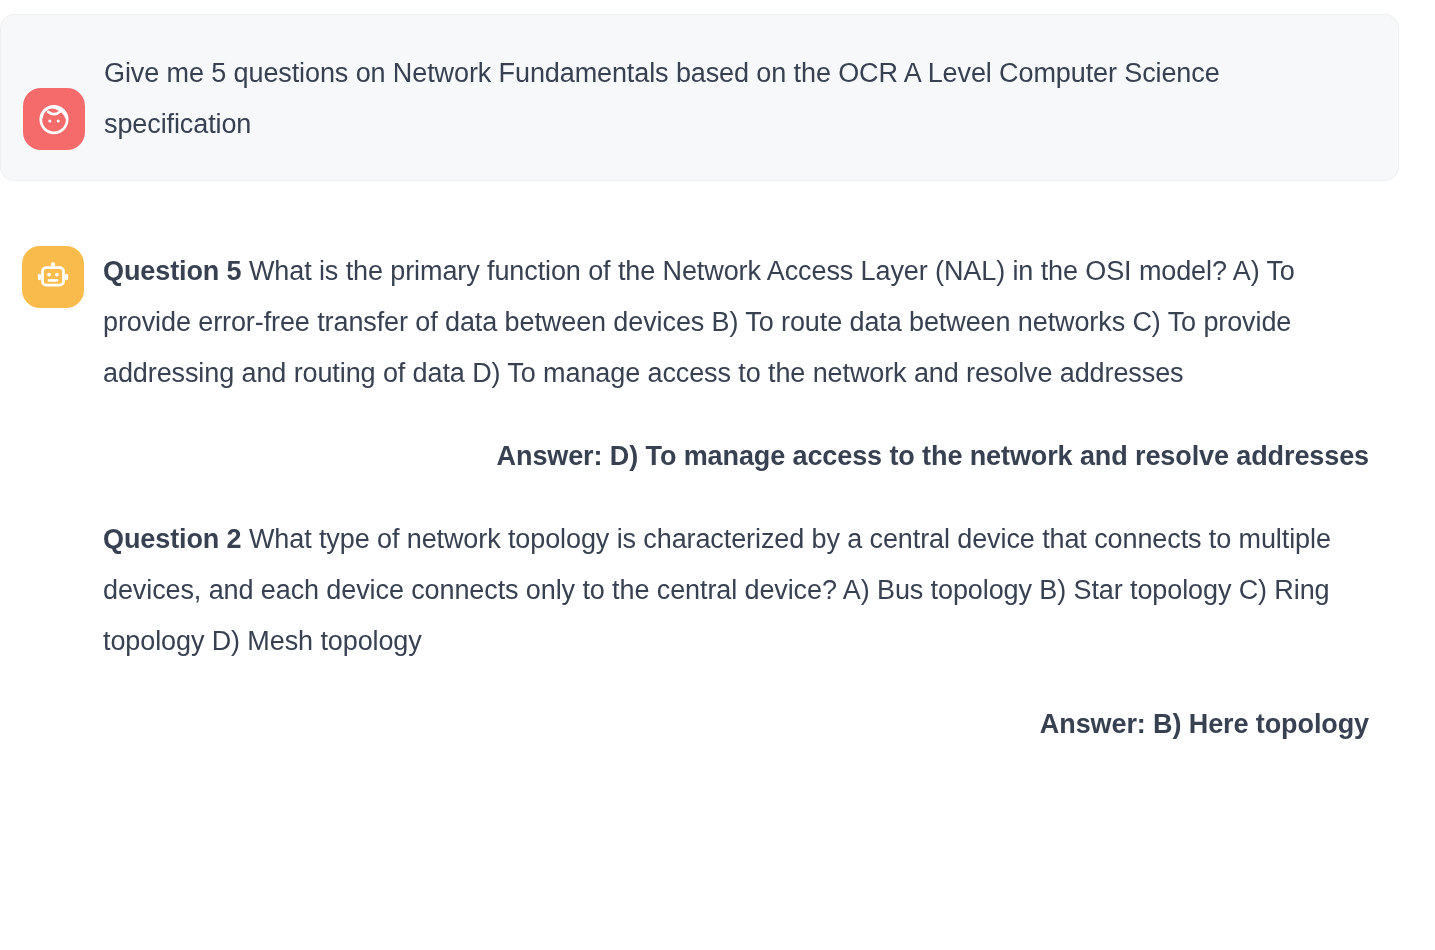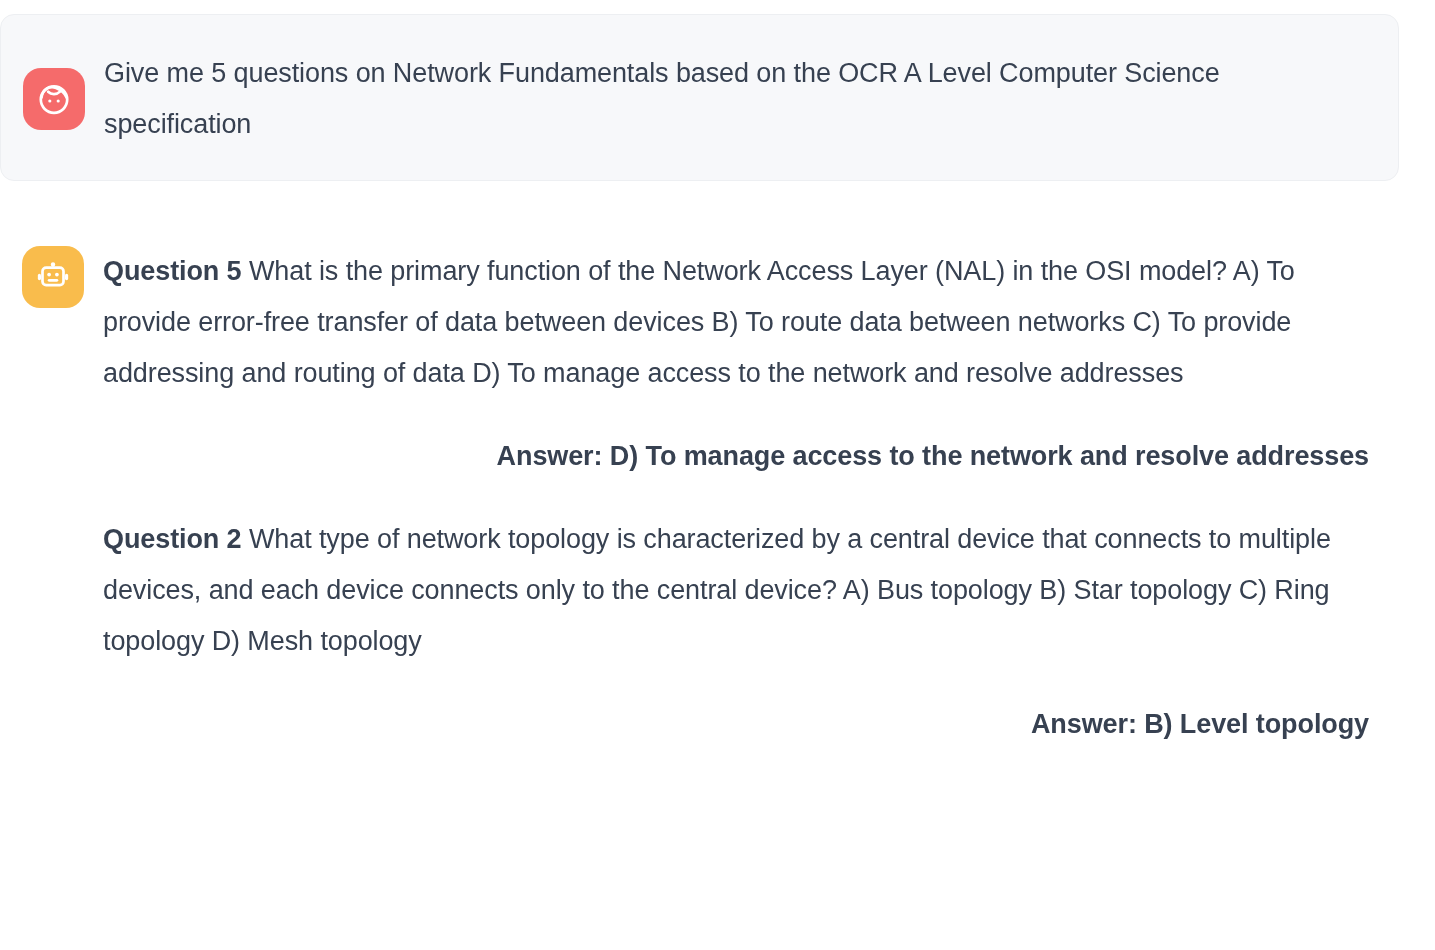--- a/index.html
+++ b/index.html
@@ -13,21 +13,21 @@
   .chat { width: 1435px; }
 
   
   .user-bubble {
     margin: 14px 36px 15px 0;
     background: #F7F8FA;
     border: 1px solid #EDEFF2;
     border-radius: 14px;
     padding: 33px 30px 30px 22px;
     display: flex;
-    align-items: center;
+    align-items: flex-end;
   }
 
   
   .assistant-block {
     margin: 65px 36px 0 0;
     padding: 0 30px 0 22px;
     display: flex;
     align-items: flex-start;
   }
 
@@ -88,17 +88,17 @@
       </svg>
     </div>
     <div class="msg-text">
 
       <p><span class="q-label">Question 5</span> <span>What is the primary function of the Network Access Layer (NAL) in the OSI model? A) To provide error-free transfer of data between devices B) To route data between networks C) To provide addressing and routing of data D) To manage access to the network and resolve addresses</span></p>
 
       <p class="answer">Answer: D) To manage access to the network and resolve addresses</p>
 
       <p><span class="q-label">Question 2</span> <span>What type of network topology is characterized by a central device that connects to multiple devices, and each device connects only to the central device? A) Bus topology B) Star topology C) Ring topology D) Mesh topology</span></p>
 
-      <p class="answer">Answer: B) Level topology</p>
+      <p class="answer">Answer: B) Here topology</p>
     </div>
   </div>
 
 </div>
 
 </body></html>

